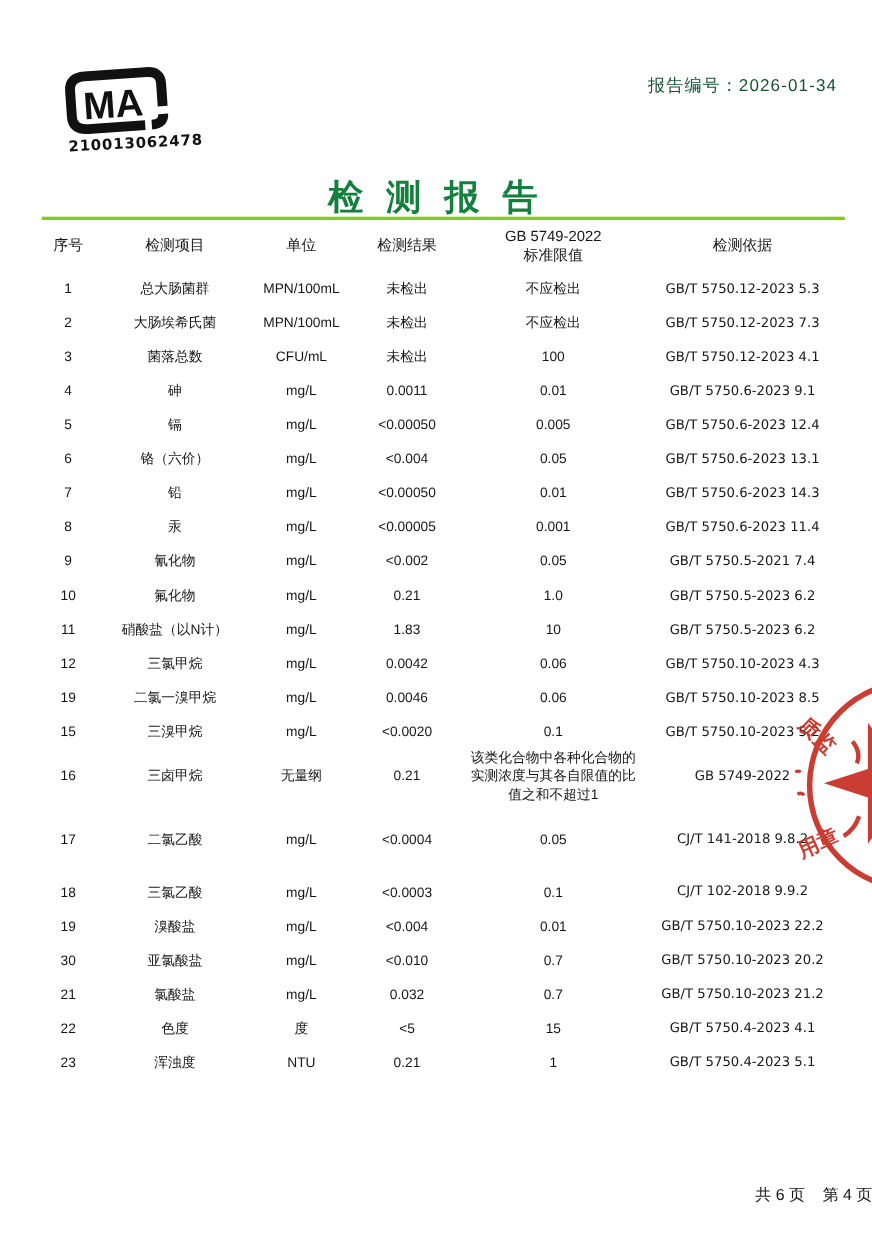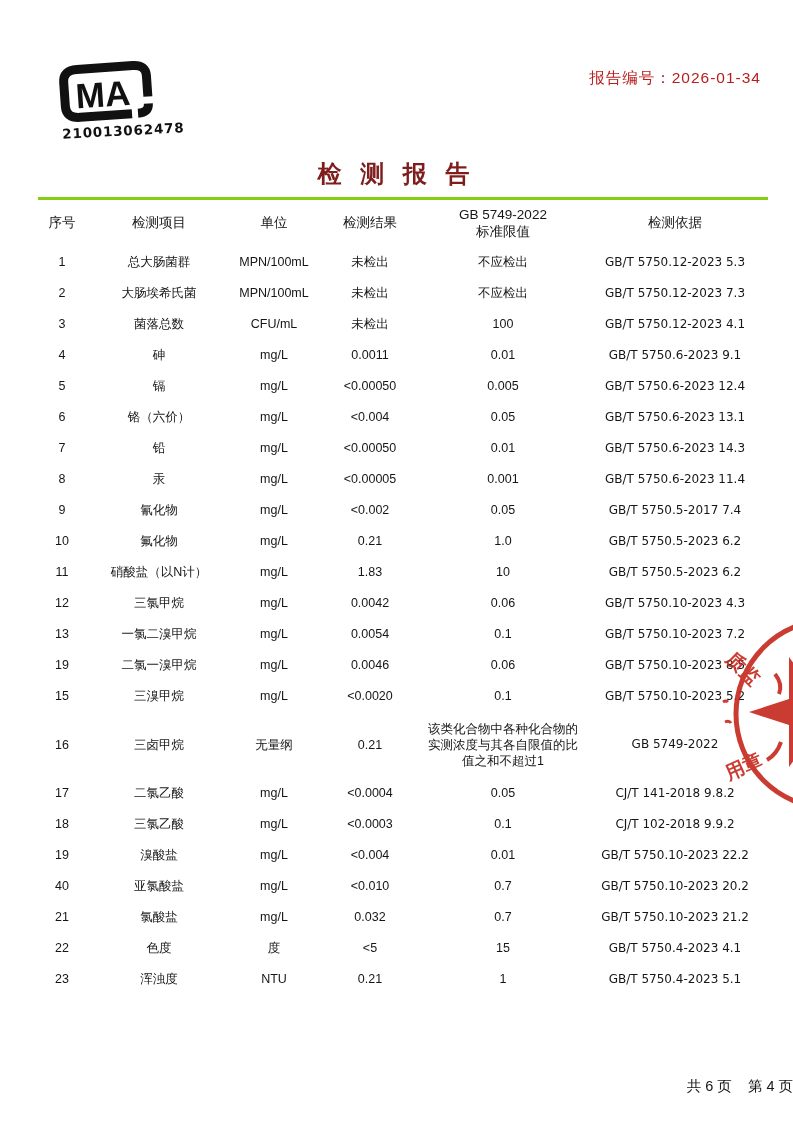--- a/index.html
+++ b/index.html
@@ -35,34 +35,34 @@
     transform: rotate(1deg);
   }
 
   
   .report-no {
     position: absolute;
     top: 68px;
     right: 32px;
     font-size: 15.5px;
     letter-spacing: 1px;
-    color: #b91c1c;
+    color: #14532d;
   }
 
   
   .title {
     position: absolute;
     top: 158px;
     left: 0;
     width: 100%;
     text-align: center;
-    font-size: 24px;
+    font-size: 32px;
     font-weight: bold;
     letter-spacing: 6px;
-    color: #7f1d1d;
+    color: #15803d;
   }
 
   
   .table-wrap {
     position: absolute;
     left: 38px;
     top: 197px;
     width: 730px;
     height: 1006px;
     border-top: 3px solid #84cc16;
@@ -232,21 +232,21 @@
             <td>&lt;0.00005</td>
             <td>0.001</td>
             <td>GB/T 5750.6-2023 11.4</td>
           </tr>
           <tr>
             <td>9</td>
             <td>氰化物</td>
             <td>mg/L</td>
             <td>&lt;0.002</td>
             <td>0.05</td>
-            <td>GB/T 5750.5-2017 7.4</td>
+            <td>GB/T 5750.5-2021 7.4</td>
           </tr>
           <tr>
             <td>10</td>
             <td>氟化物</td>
             <td>mg/L</td>
             <td>0.21</td>
             <td>1.0</td>
             <td>GB/T 5750.5-2023 6.2</td>
           </tr>
           <tr>
@@ -257,28 +257,20 @@
             <td>10</td>
             <td>GB/T 5750.5-2023 6.2</td>
           </tr>
           <tr>
             <td>12</td>
             <td>三氯甲烷</td>
             <td>mg/L</td>
             <td>0.0042</td>
             <td>0.06</td>
             <td>GB/T 5750.10-2023 4.3</td>
-          </tr>
-          <tr>
-            <td>13</td>
-            <td>一氯二溴甲烷</td>
-            <td>mg/L</td>
-            <td>0.0054</td>
-            <td>0.1</td>
-            <td>GB/T 5750.10-2023 7.2</td>
           </tr>
           <tr>
             <td>19</td>
             <td>二氯一溴甲烷</td>
             <td>mg/L</td>
             <td>0.0046</td>
             <td>0.06</td>
             <td>GB/T 5750.10-2023 8.5</td>
           </tr>
           <tr>
@@ -315,21 +307,21 @@
           </tr>
           <tr>
             <td>19</td>
             <td>溴酸盐</td>
             <td>mg/L</td>
             <td>&lt;0.004</td>
             <td>0.01</td>
             <td>GB/T 5750.10-2023 22.2</td>
           </tr>
           <tr>
-            <td>40</td>
+            <td>30</td>
             <td>亚氯酸盐</td>
             <td>mg/L</td>
             <td>&lt;0.010</td>
             <td>0.7</td>
             <td>GB/T 5750.10-2023 20.2</td>
           </tr>
           <tr>
             <td>21</td>
             <td>氯酸盐</td>
             <td>mg/L</td>

